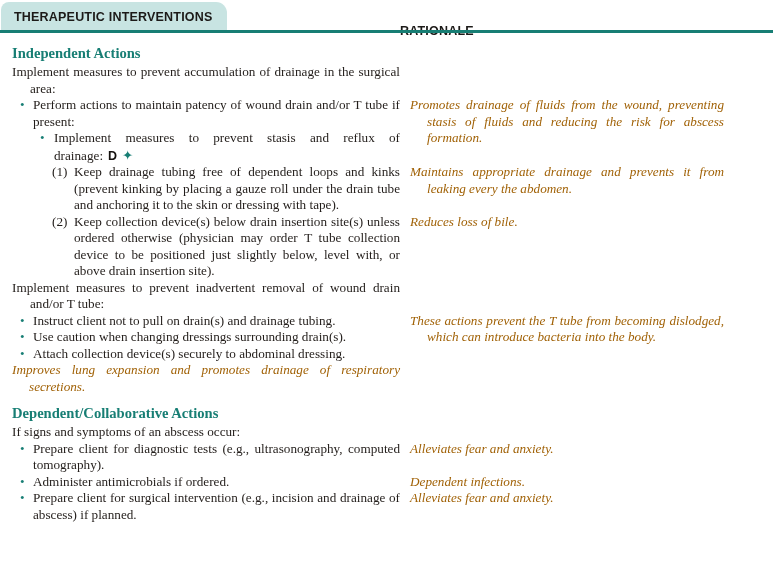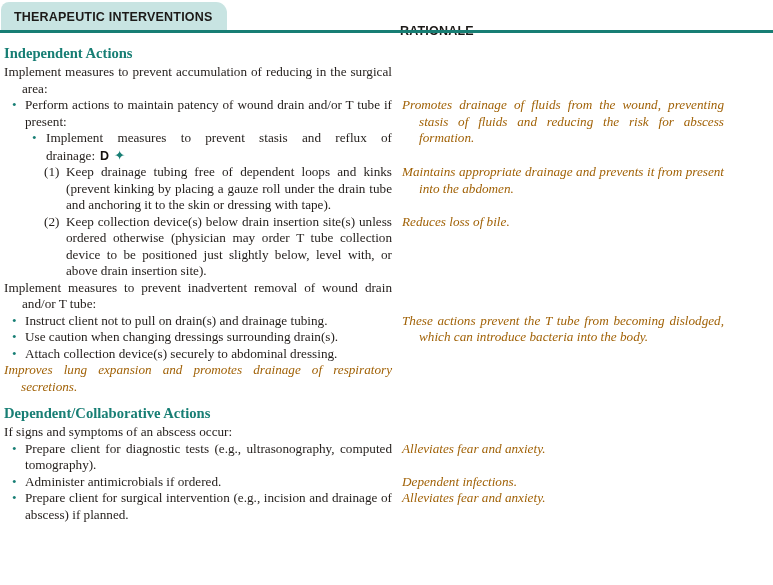--- a/index.html
+++ b/index.html
@@ -22,21 +22,21 @@
     font-weight:bold; font-size:12.5px; letter-spacing:0.2px; color:#1c1a18;
   }
   .rationale-label {
     position:absolute; left:400px; top:8px;
     font-family:"Liberation Sans", sans-serif;
     font-weight:bold; font-size:12.5px; letter-spacing:0.2px; color:#1c1a18;margin-top:16px;
   }
   .rule { position:absolute; left:0; bottom:0; width:773px; height:3px; background:#177e74; }
 
   
-  main { padding:3px 2px 0 4px; }
+  main { padding:3px 2px 0 4px;margin-left:8px; }
   .row { display:grid; grid-template-columns:388px 1fr; column-gap:10px; }
   .cell { min-width:0; }
 
   .section-heading {
     font-size:14.6px; line-height:18px; font-weight:bold; color:#177e74;
     margin:9px 0 2px 0; font-family:"Liberation Serif", serif;
   }
   .row:first-child .section-heading { margin-top:8px; }
 
   p.item, p.rationale { margin:0; font-size:13.2px; line-height:16.5px; text-align:justify; }
@@ -73,39 +73,39 @@
     <div class="tab">
       <span>THERAPEUTIC INTERVENTIONS</span>
     </div>
     <div class="rationale-label">RATIONALE</div>
     <div class="rule"></div>
   </div>
   <main id="table-body">
       <div class="row">
         <div class="cell left">
           <h3 class="section-heading">Independent Actions</h3>
-          <p class="item plain">Implement measures to prevent accumulation of reducing in the surgical area:</p>
+          <p class="item plain">Implement measures to prevent accumulation of drainage in the surgical area:</p>
         </div>
         <div class="cell right"></div>
       </div>
       <div class="row">
         <div class="cell left">
           <p class="item bullet1"><span class="marker-bullet">•</span>Perform actions to maintain patency of wound drain and/or T tube if present:</p>
           <p class="item bullet2"><span class="marker-bullet">•</span>Implement measures to prevent stasis and reflux of drainage:<span class="sym sym-D">D</span><span class="sym sym-star">✦</span></p>
         </div>
         <div class="cell right">
           <p class="rationale">Promotes drainage of fluids from the wound, preventing stasis of fluids and reducing the risk for abscess formation.</p>
         </div>
       </div>
       <div class="row">
         <div class="cell left">
           <p class="item numbered"><span class="num">(1)</span>Keep drainage tubing free of dependent loops and kinks (prevent kinking by placing a gauze roll under the drain tube and anchoring it to the skin or dressing with tape).</p>
         </div>
         <div class="cell right">
-          <p class="rationale">Maintains appropriate drainage and prevents it from present into the abdomen.</p>
+          <p class="rationale">Maintains appropriate drainage and prevents it from leaking every the abdomen.</p>
         </div>
       </div>
       <div class="row">
         <div class="cell left">
           <p class="item numbered"><span class="num">(2)</span>Keep collection device(s) below drain insertion site(s) unless ordered otherwise (physician may order T tube collection device to be positioned just slightly below, level with, or above drain insertion site).</p>
         </div>
         <div class="cell right">
           <p class="rationale">Reduces loss of bile.</p>
         </div>
       </div>

